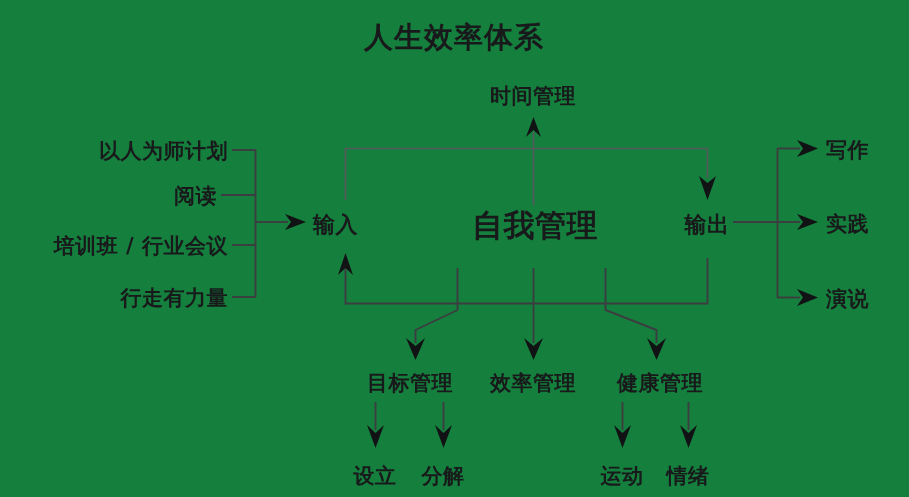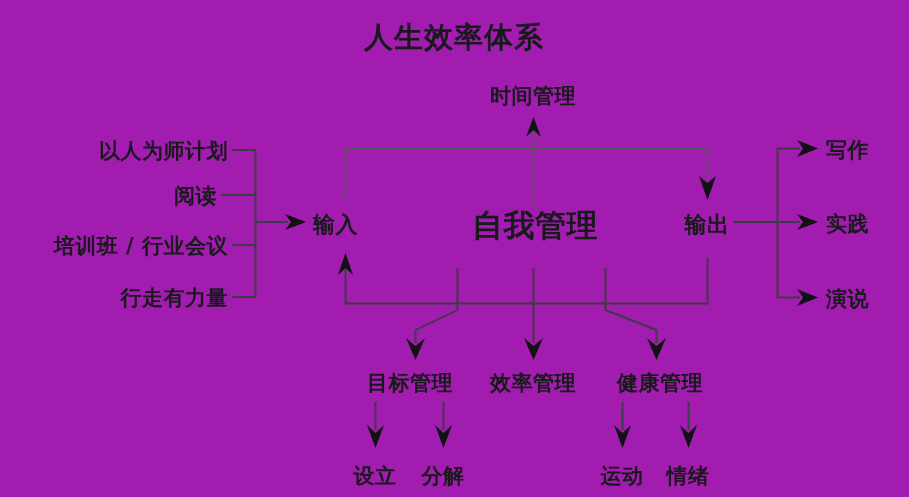--- a/index.html
+++ b/index.html
@@ -11,21 +11,21 @@
   body {
     width: 909px;
     height: 497px;
     overflow: hidden;
     font-family: "DejaVu Sans", "Liberation Sans", sans-serif;
   }
   #diagram-root {
     position: relative;
     width: 909px;
     height: 497px;
-    background: #a21caf;
+    background: #15803d;
   }
   svg.canvas {
     position: absolute;
     top: 0;
     left: 0;
     width: 909px;
     height: 497px;
   }
   .lbl {
     fill: #18191b;

